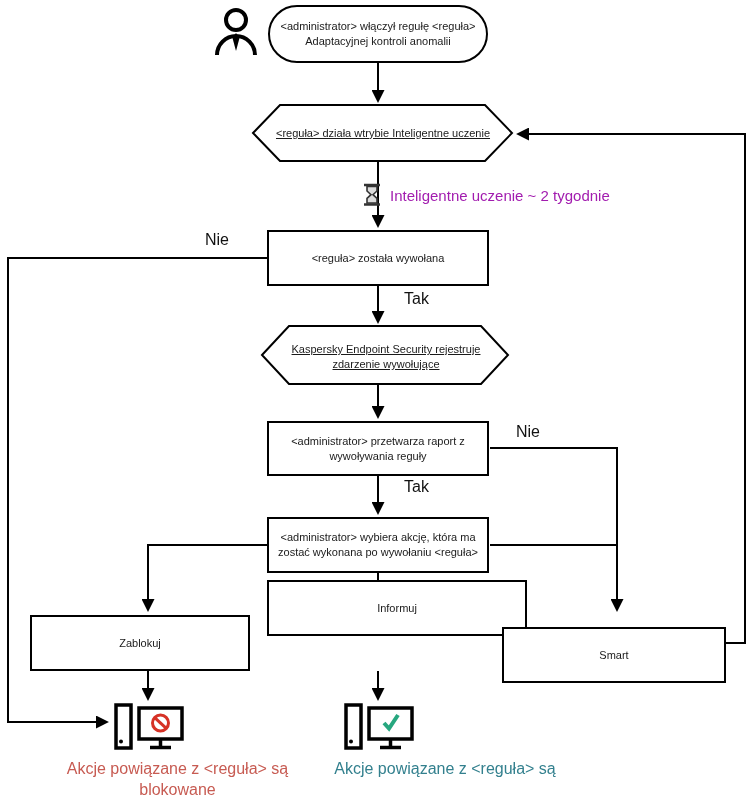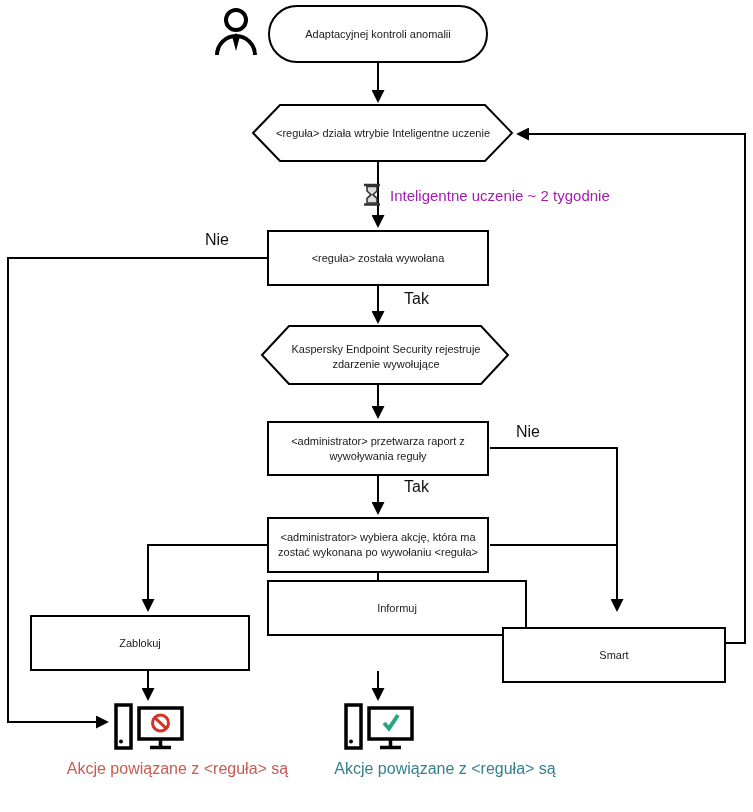--- a/index.html
+++ b/index.html
@@ -5,21 +5,21 @@
   html,body{margin:0;padding:0;background:#fff;}
   #stage{position:relative;width:753px;height:812px;background:#ffffff;
          font-family:"Liberation Sans",sans-serif;overflow:hidden;}
   #wires{position:absolute;left:0;top:0;width:753px;height:812px;}
   .node{position:absolute;display:flex;flex-direction:column;align-items:center;justify-content:center;
         text-align:center;font-size:11px;color:#1a1a1a;background:#fff;border:2px solid #000;
         box-sizing:border-box;line-height:1.35;z-index:2;}
   .stadium{border-radius:29px;}
   .hextext{position:absolute;display:flex;flex-direction:column;align-items:center;justify-content:center;
         text-align:center;font-size:11px;color:#1a1a1a;background:transparent;border:none;
-        box-sizing:border-box;line-height:1.35;z-index:2;}
+        box-sizing:border-box;line-height:1.35;z-index:2;text-decoration:underline;}
   .elabel{position:absolute;font-size:16px;color:#111;z-index:2;}
   .note{position:absolute;font-size:15px;color:#a21caf;z-index:2;}
   .caption{position:absolute;text-align:center;font-size:16px;line-height:21px;z-index:2;}
   .cap-blocked{color:#c75b52;}
   .cap-allowed{color:#33808e;}
 </style>
 </head>
 <body>
 
 <div id="stage">
@@ -78,20 +78,21 @@
       <rect x="2" y="3" width="15" height="43" fill="#fff" stroke="#000" stroke-width="3.5"></rect>
       <circle cx="7" cy="39.5" r="2" fill="#000"></circle>
       <rect x="25" y="6" width="43" height="31" fill="#fff" stroke="#000" stroke-width="3.5"></rect>
       <line x1="46.5" y1="37" x2="46.5" y2="45" stroke="#000" stroke-width="3.5"></line>
       <line x1="36" y1="45.5" x2="57" y2="45.5" stroke="#000" stroke-width="3.5"></line>
       <polyline points="40,21 45,26.5 54,13" fill="none" stroke="#27a77f" stroke-width="4"></polyline>
     </g>
   </svg>
 
   <div class="node stadium" style="left:268px;top:5px;width:220px;height:58px;">
+    <span>&lt;administrator&gt; włączył regułę &lt;reguła&gt;</span>
     <span>Adaptacyjnej kontroli anomalii</span>
   </div>
 
   <div class="hextext" style="left:258px;top:106px;width:250px;height:54px;">
     <span>&lt;reguła&gt; działa wtrybie Inteligentne uczenie</span>
   </div>
 
   <div class="note" style="left:390px;top:187px;">Inteligentne uczenie ~ 2 tygodnie</div>
 
   <div class="node" style="left:267px;top:230px;width:222px;height:56px;">
@@ -123,18 +124,19 @@
   </div>
   <div class="node" style="left:267px;top:580px;width:260px;height:56px;">
     <span>Informuj</span>
   </div>
   <div class="node" style="left:502px;top:615px;width:224px;height:56px;margin-top:12px;">
     <span>Smart</span>
   </div>
 
   <div class="caption cap-blocked" style="left:20px;top:758px;width:315px;">
     <div>Akcje powiązane z &lt;reguła&gt; są</div>
+    <div>blokowane</div>
   </div>
   <div class="caption cap-allowed" style="left:300px;top:758px;width:290px;">
     <div>Akcje powiązane z &lt;reguła&gt; są</div>
   </div>
 
 </div>
 
 </body></html>

